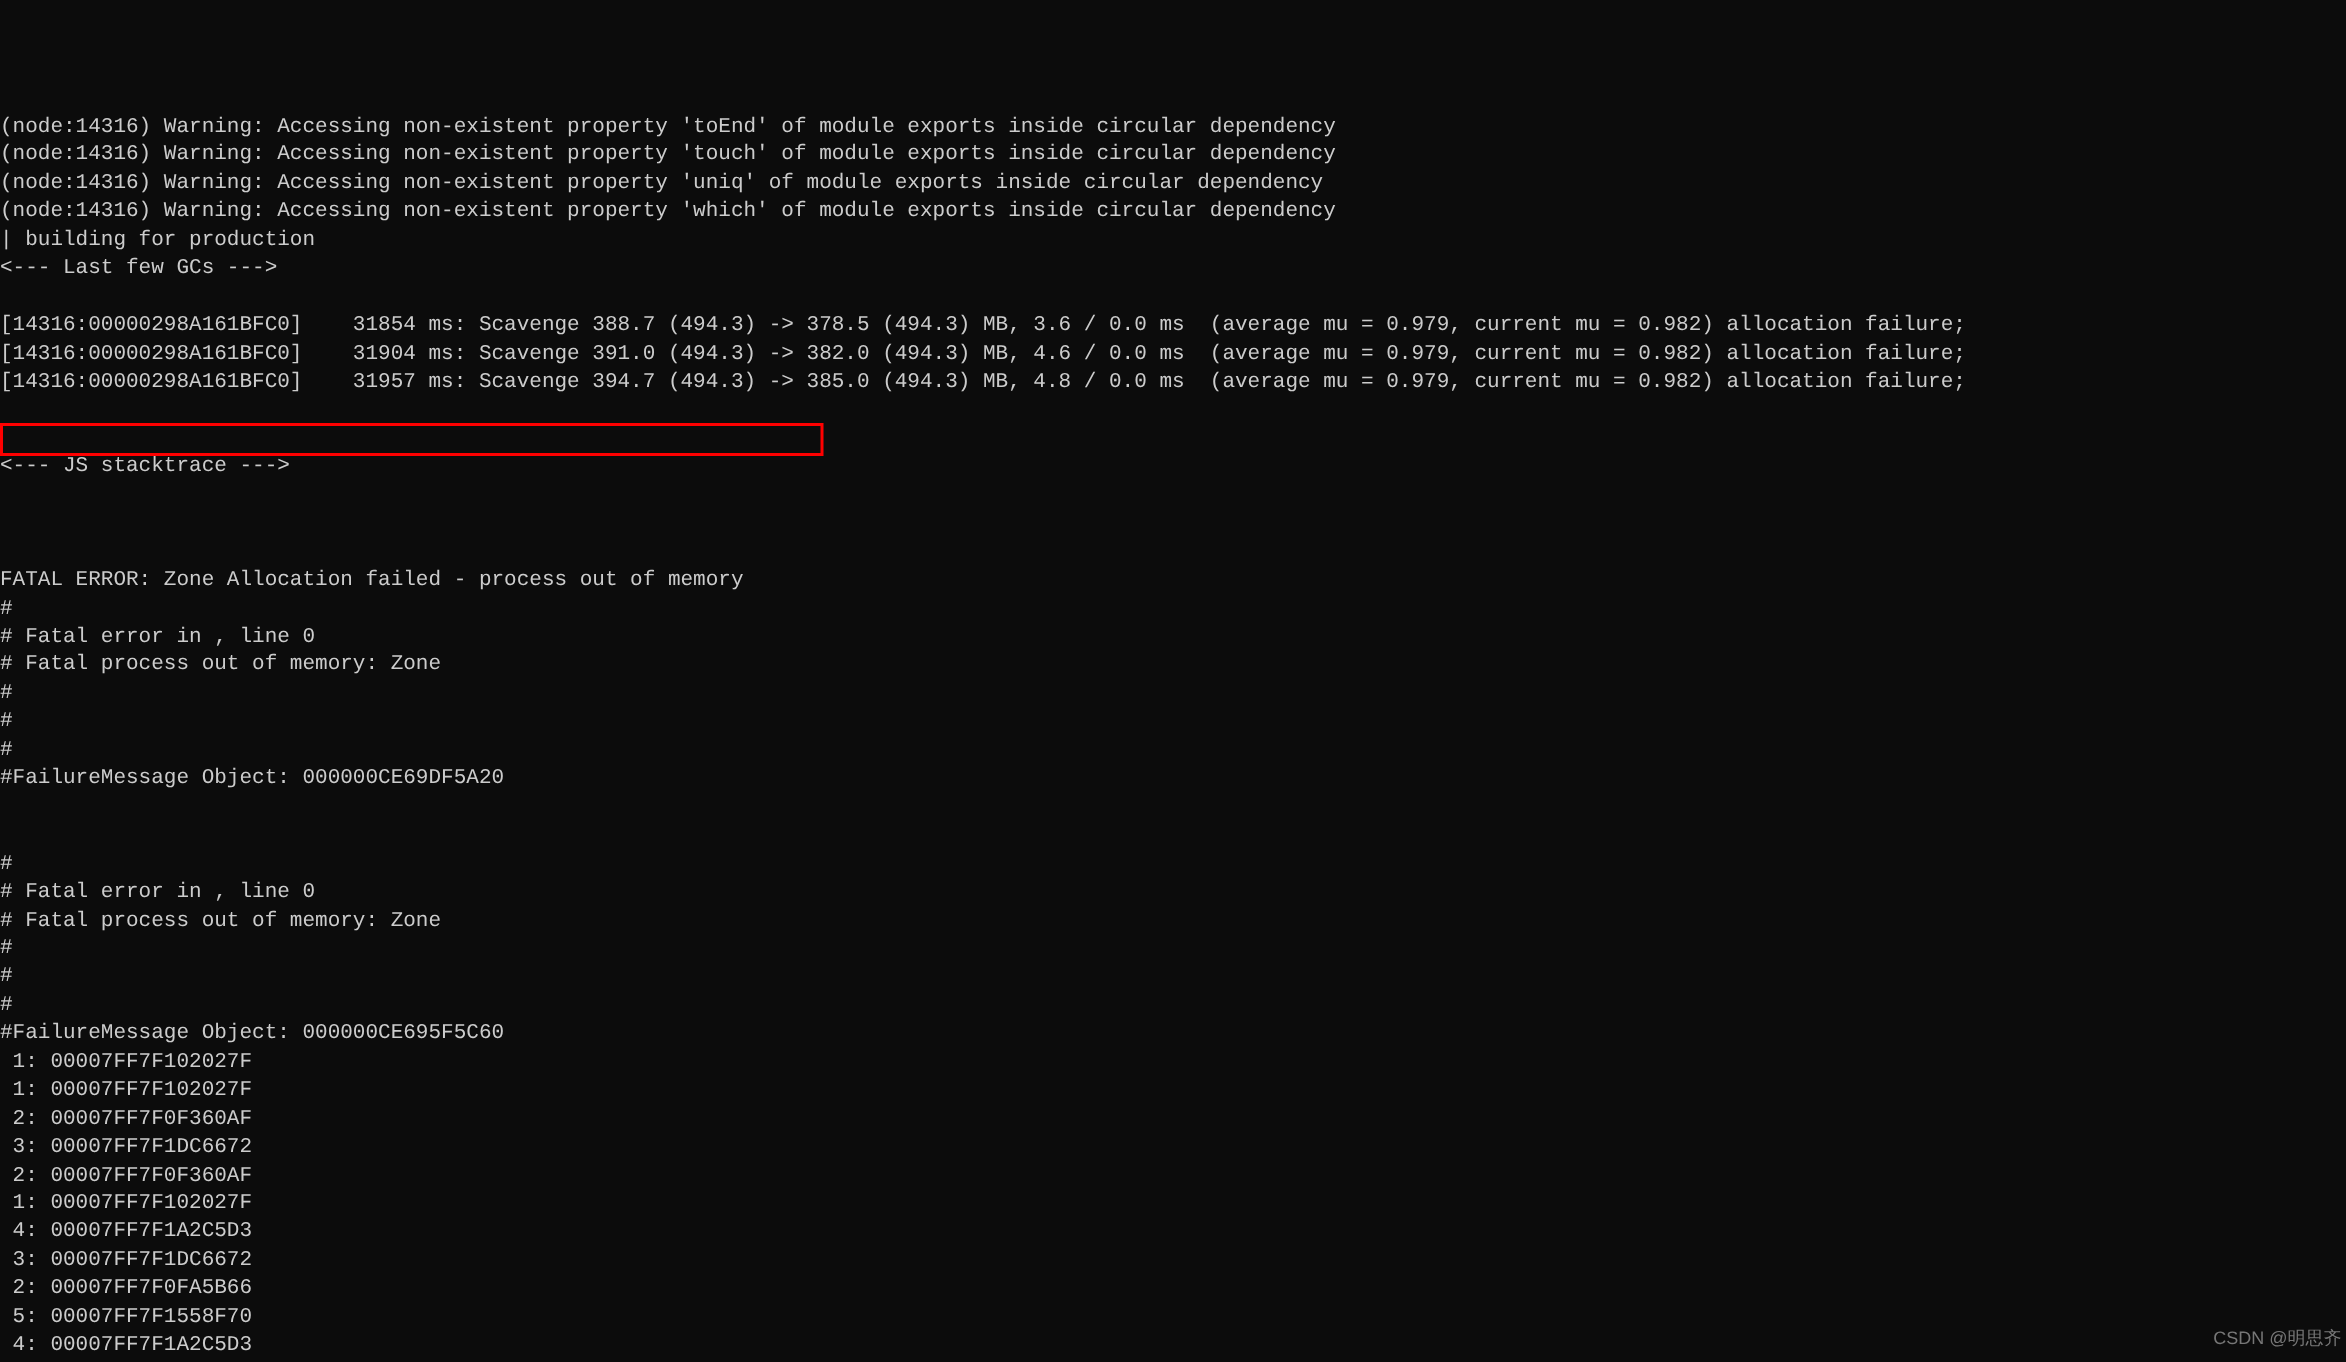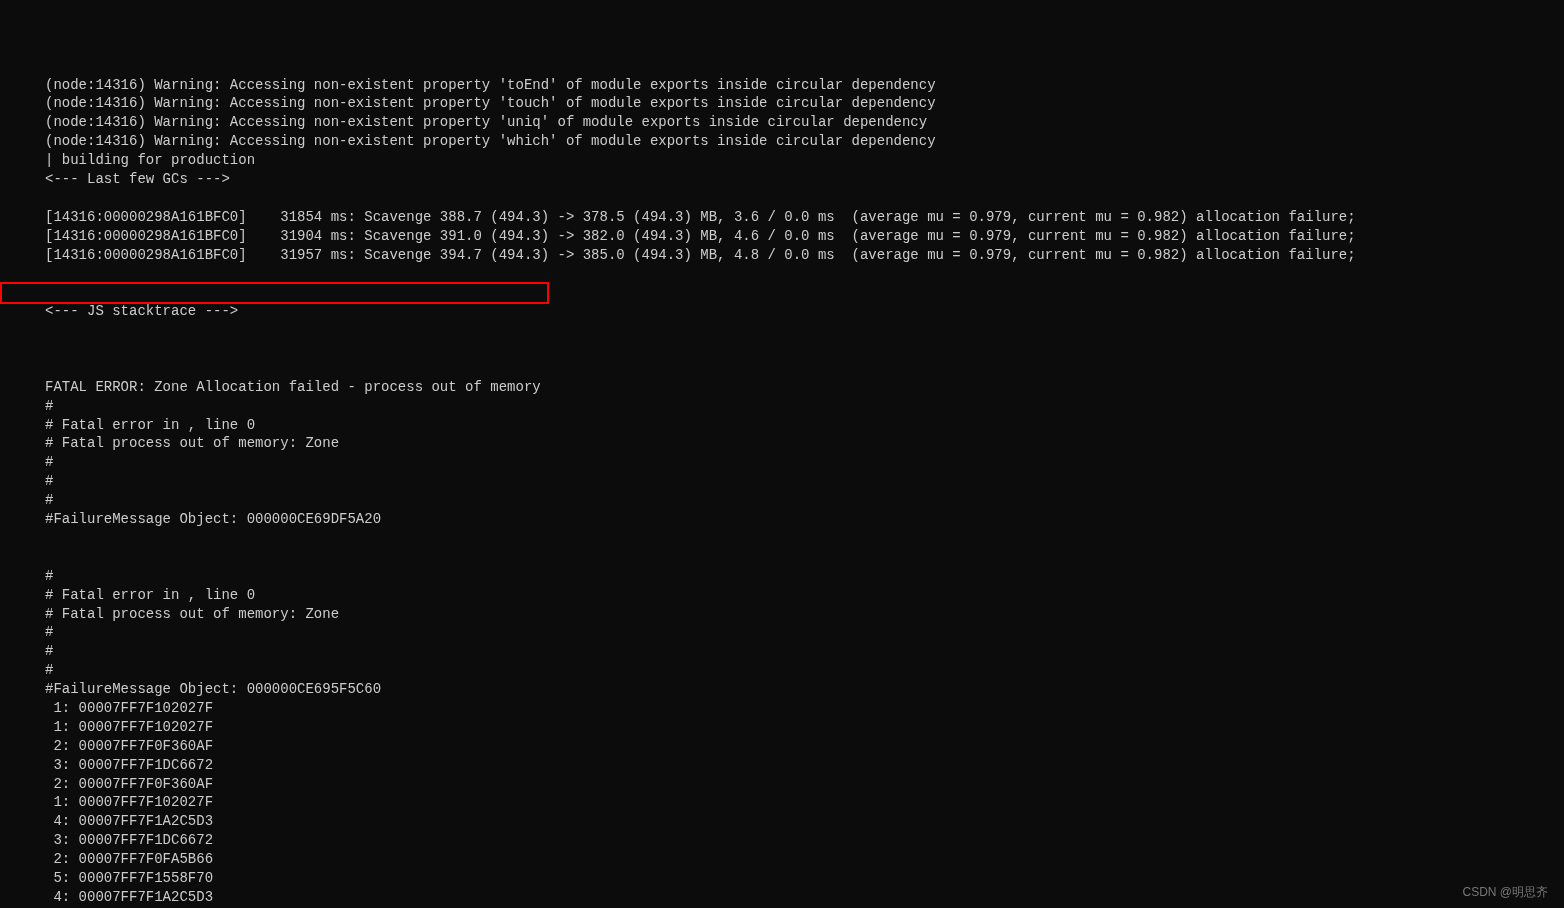--- a/index.html
+++ b/index.html
@@ -13,32 +13,31 @@
       font-family: Consolas, "Courier New", monospace;
       font-size: 14px;
       line-height: 1.35;
       padding: 0;
       overflow-x: auto;
       white-space: pre;
       position: relative;
     }
     .terminal-line {
       white-space: pre;
-      margin-left: 45px;
     }
     .highlight-box {
       position: absolute;
       border: 2px solid #ff0000;
       pointer-events: none;
       z-index: 10;
     }
     .watermark {
       position: fixed;
       bottom: 8px;
-      right: 16px;
+      right: 3px;
       color: #8a8a8a;
       font-size: 12px;
       font-family: "Microsoft YaHei", sans-serif;
       opacity: 0.85;
     }
   </style>
 </head>
 <body>
 
 

